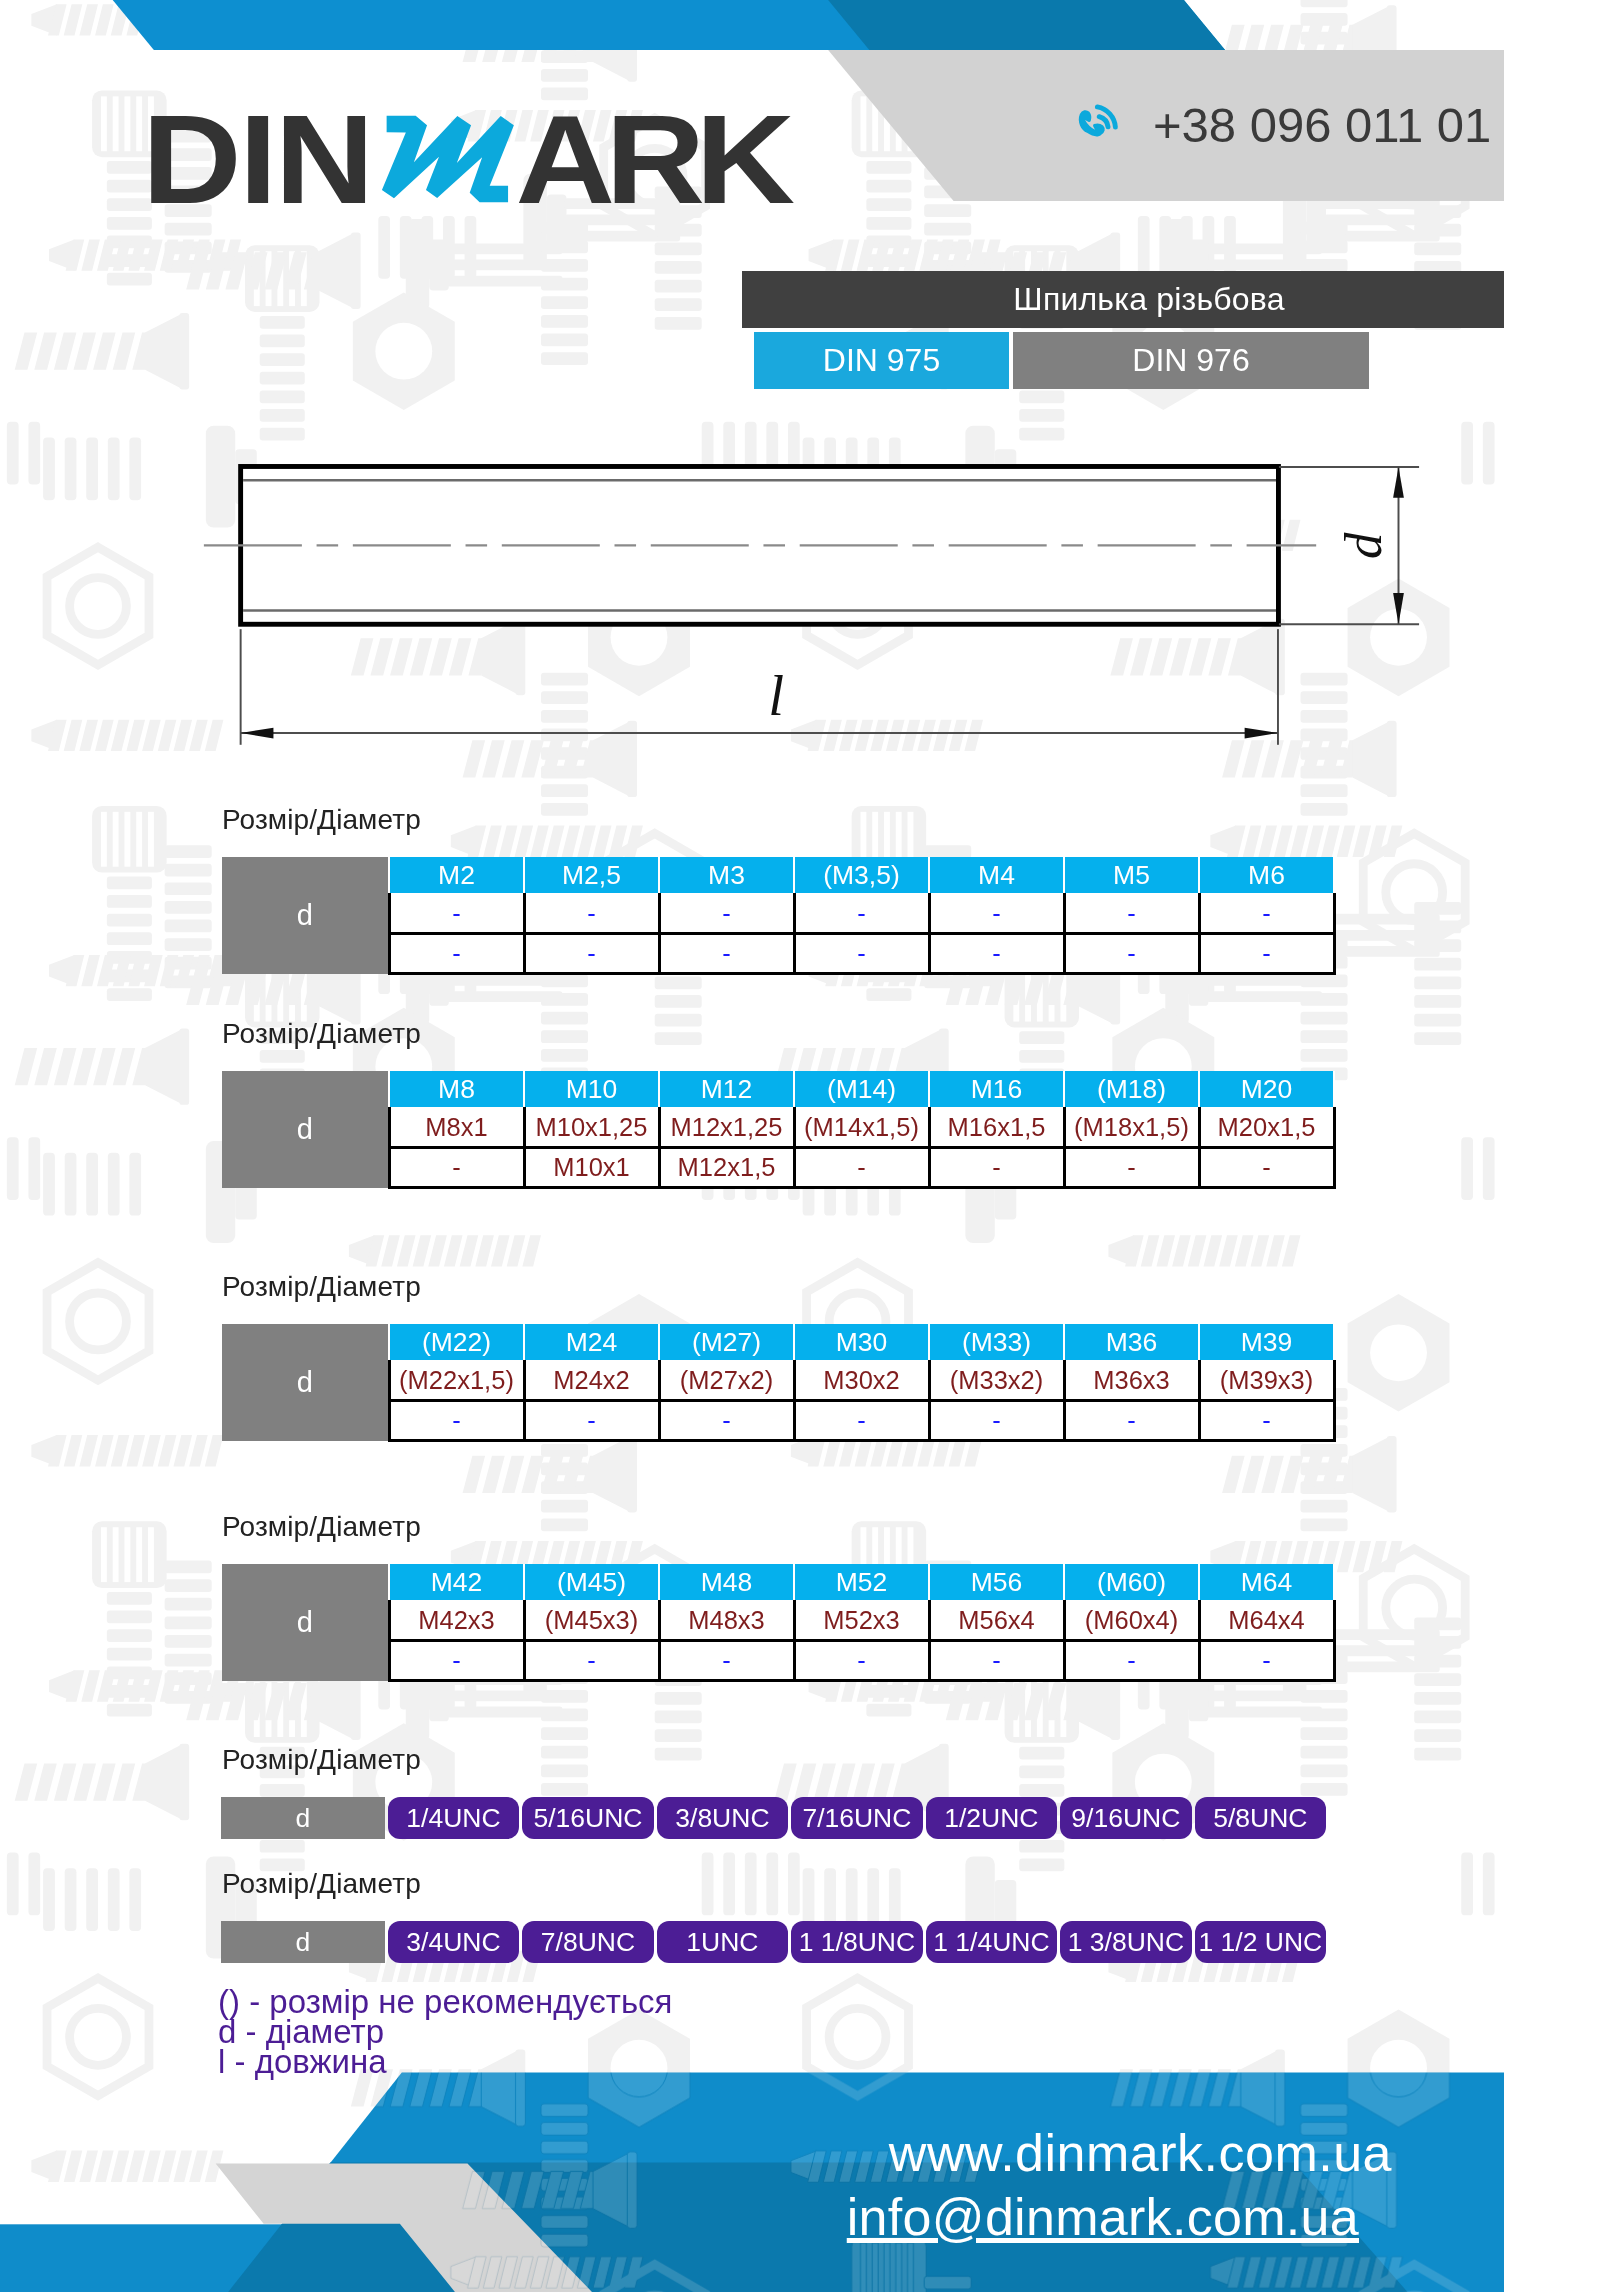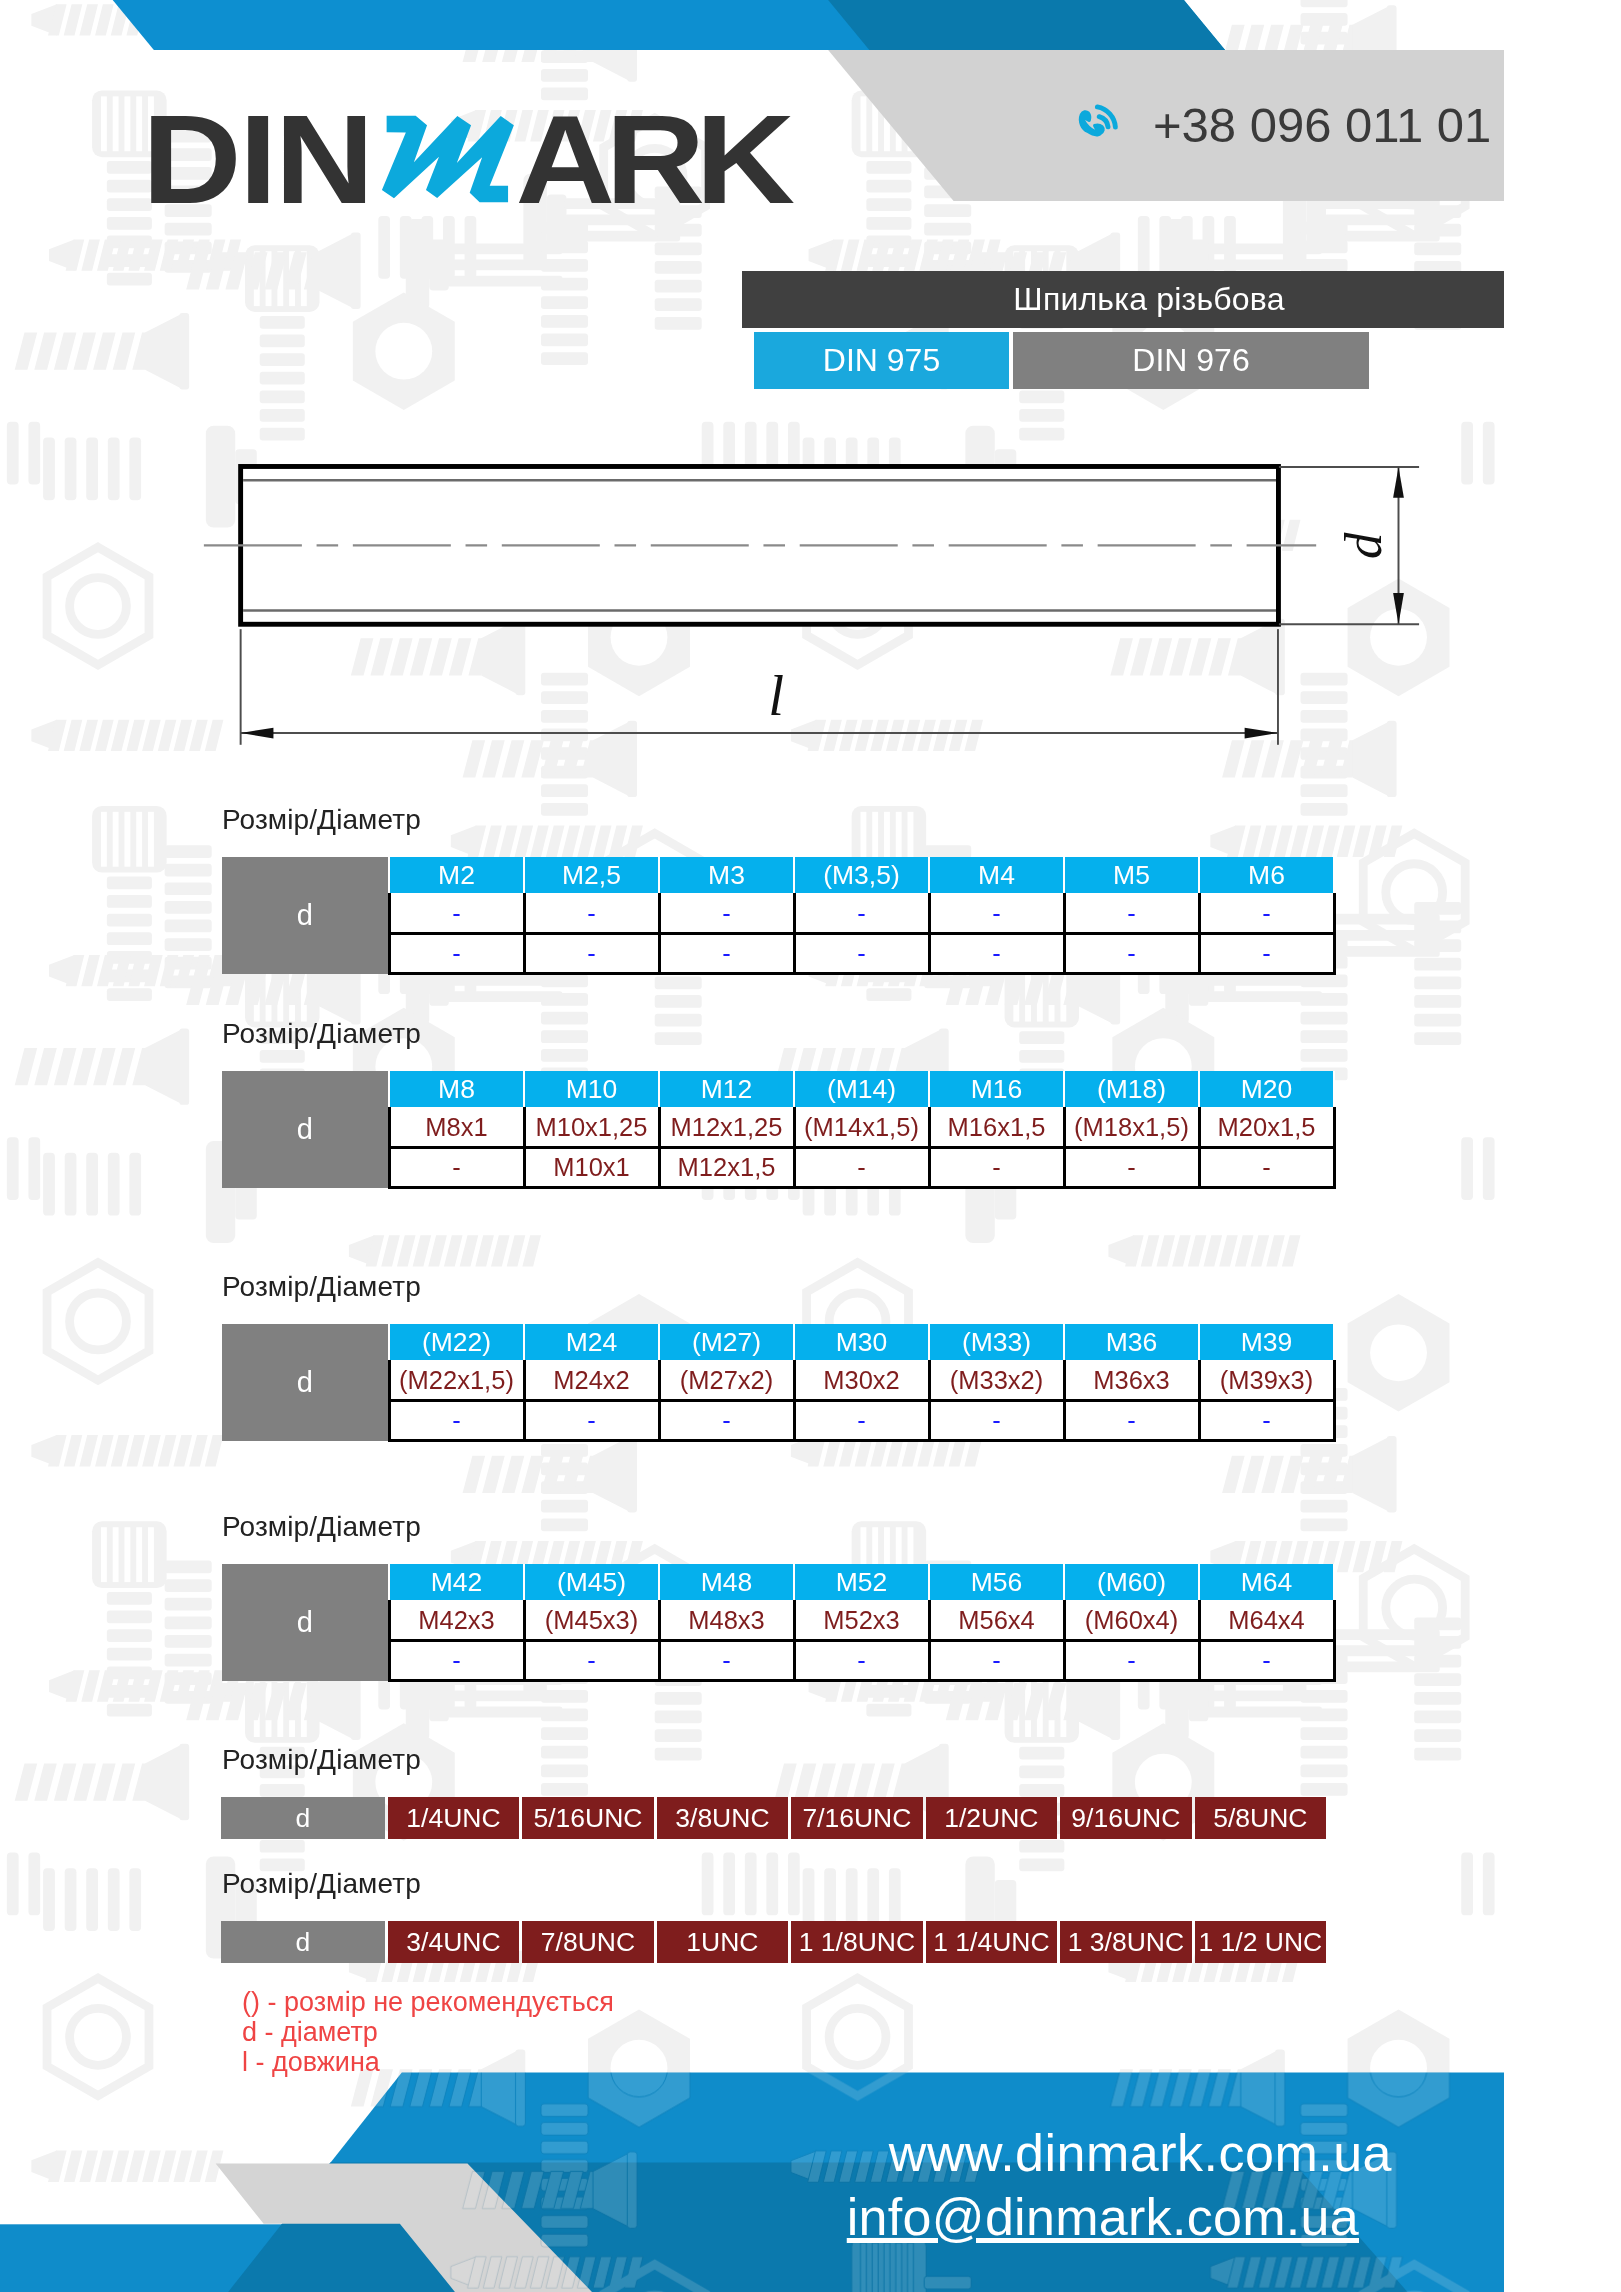--- a/index.html
+++ b/index.html
@@ -45,24 +45,24 @@
   td.cell{background:#fff;font-size:25.5px;color:#7f1d1d;height:37px;white-space:nowrap;
           border-left:3.9px solid #000;border-right:3.9px solid #000;border-bottom:3.9px solid #000;}
   td.cell.r0{border-top:none;}
   td.cell.linkcell{color:#1a1aff;}
   
   table.ut{border-collapse:separate;border-spacing:3.9px 0;table-layout:fixed;width:1111px;margin-left:-3.9px;}
   table.ut col.u0{width:163px;}
   table.ut col.un{width:131px;}
   table.ut td{padding:0;text-align:center;vertical-align:middle;height:42px;font-size:26.5px;color:#fff;white-space:nowrap;}
   table.ut td.lbl2{background:#808080;width:162px;}
-  table.ut td.hd2{background:#7f1d1d;}
+  table.ut td.hd2{background:#4c1d95;border-radius:12px;}
 
   
-  .notes{position:absolute;z-index:3;font-size:27px;color:#ef4444;line-height:30px;margin-left:24px;}
+  .notes{position:absolute;z-index:3;font-size:33px;color:#4c1d95;line-height:30px;}
 
   
   #footer{position:absolute;left:0;bottom:0;width:1621px;height:255px;z-index:2;}
   .f-web{position:absolute;right:112px;top:2127px;font-size:52px;color:#fff;letter-spacing:0.5px;line-height:1;z-index:4;}
   .f-mail{position:absolute;right:145px;top:2191px;font-size:52px;color:#fff;letter-spacing:0.3px;line-height:1;z-index:4;text-decoration:underline;}
 </style>
 </head>
 <body>
 
 <div class="page">

